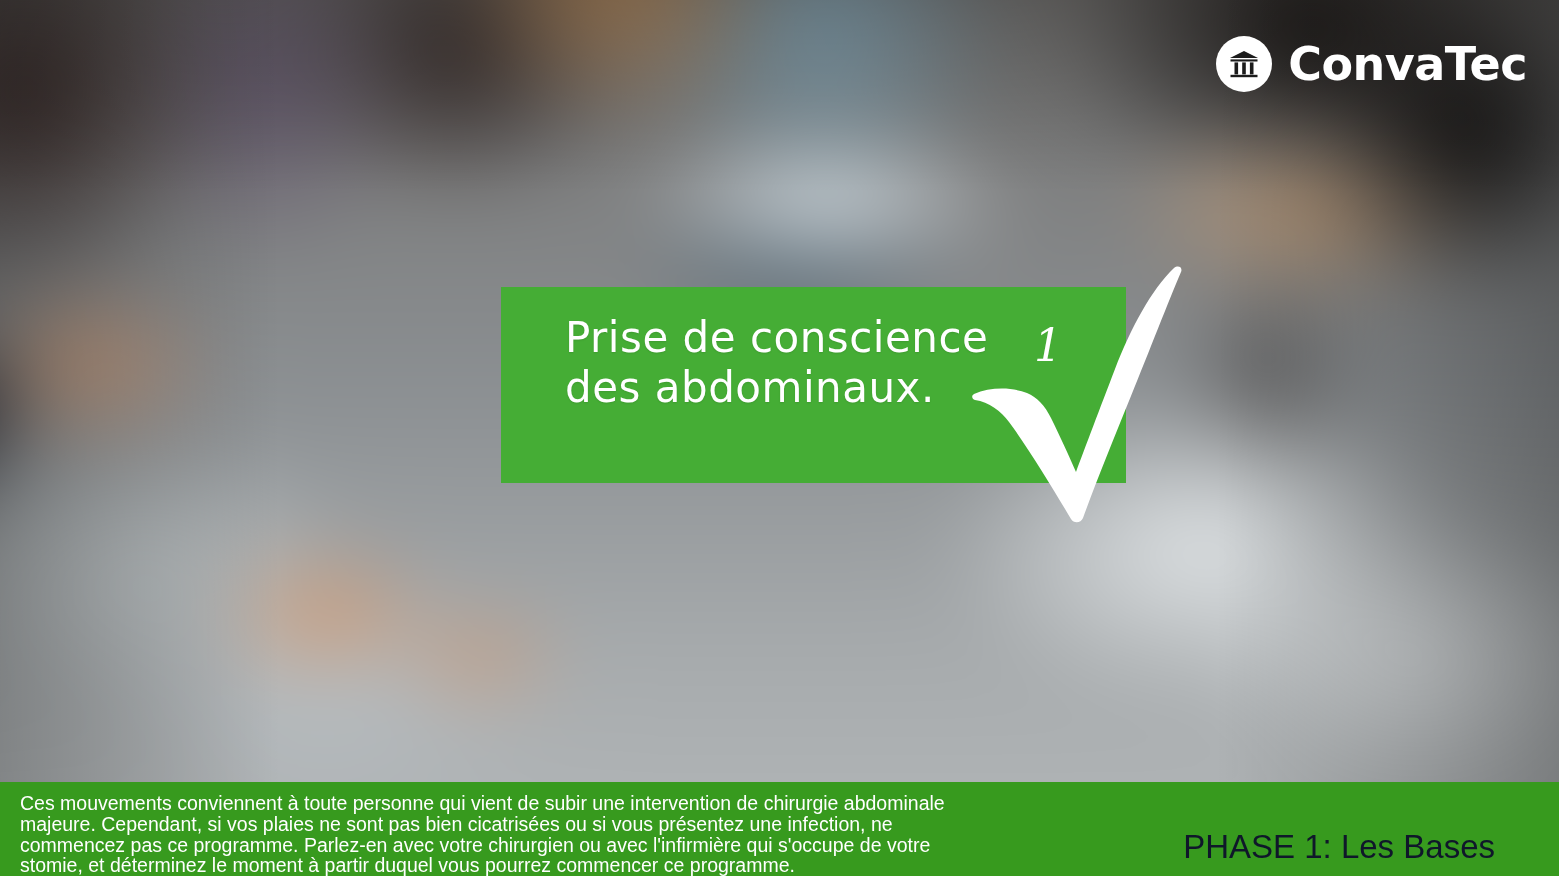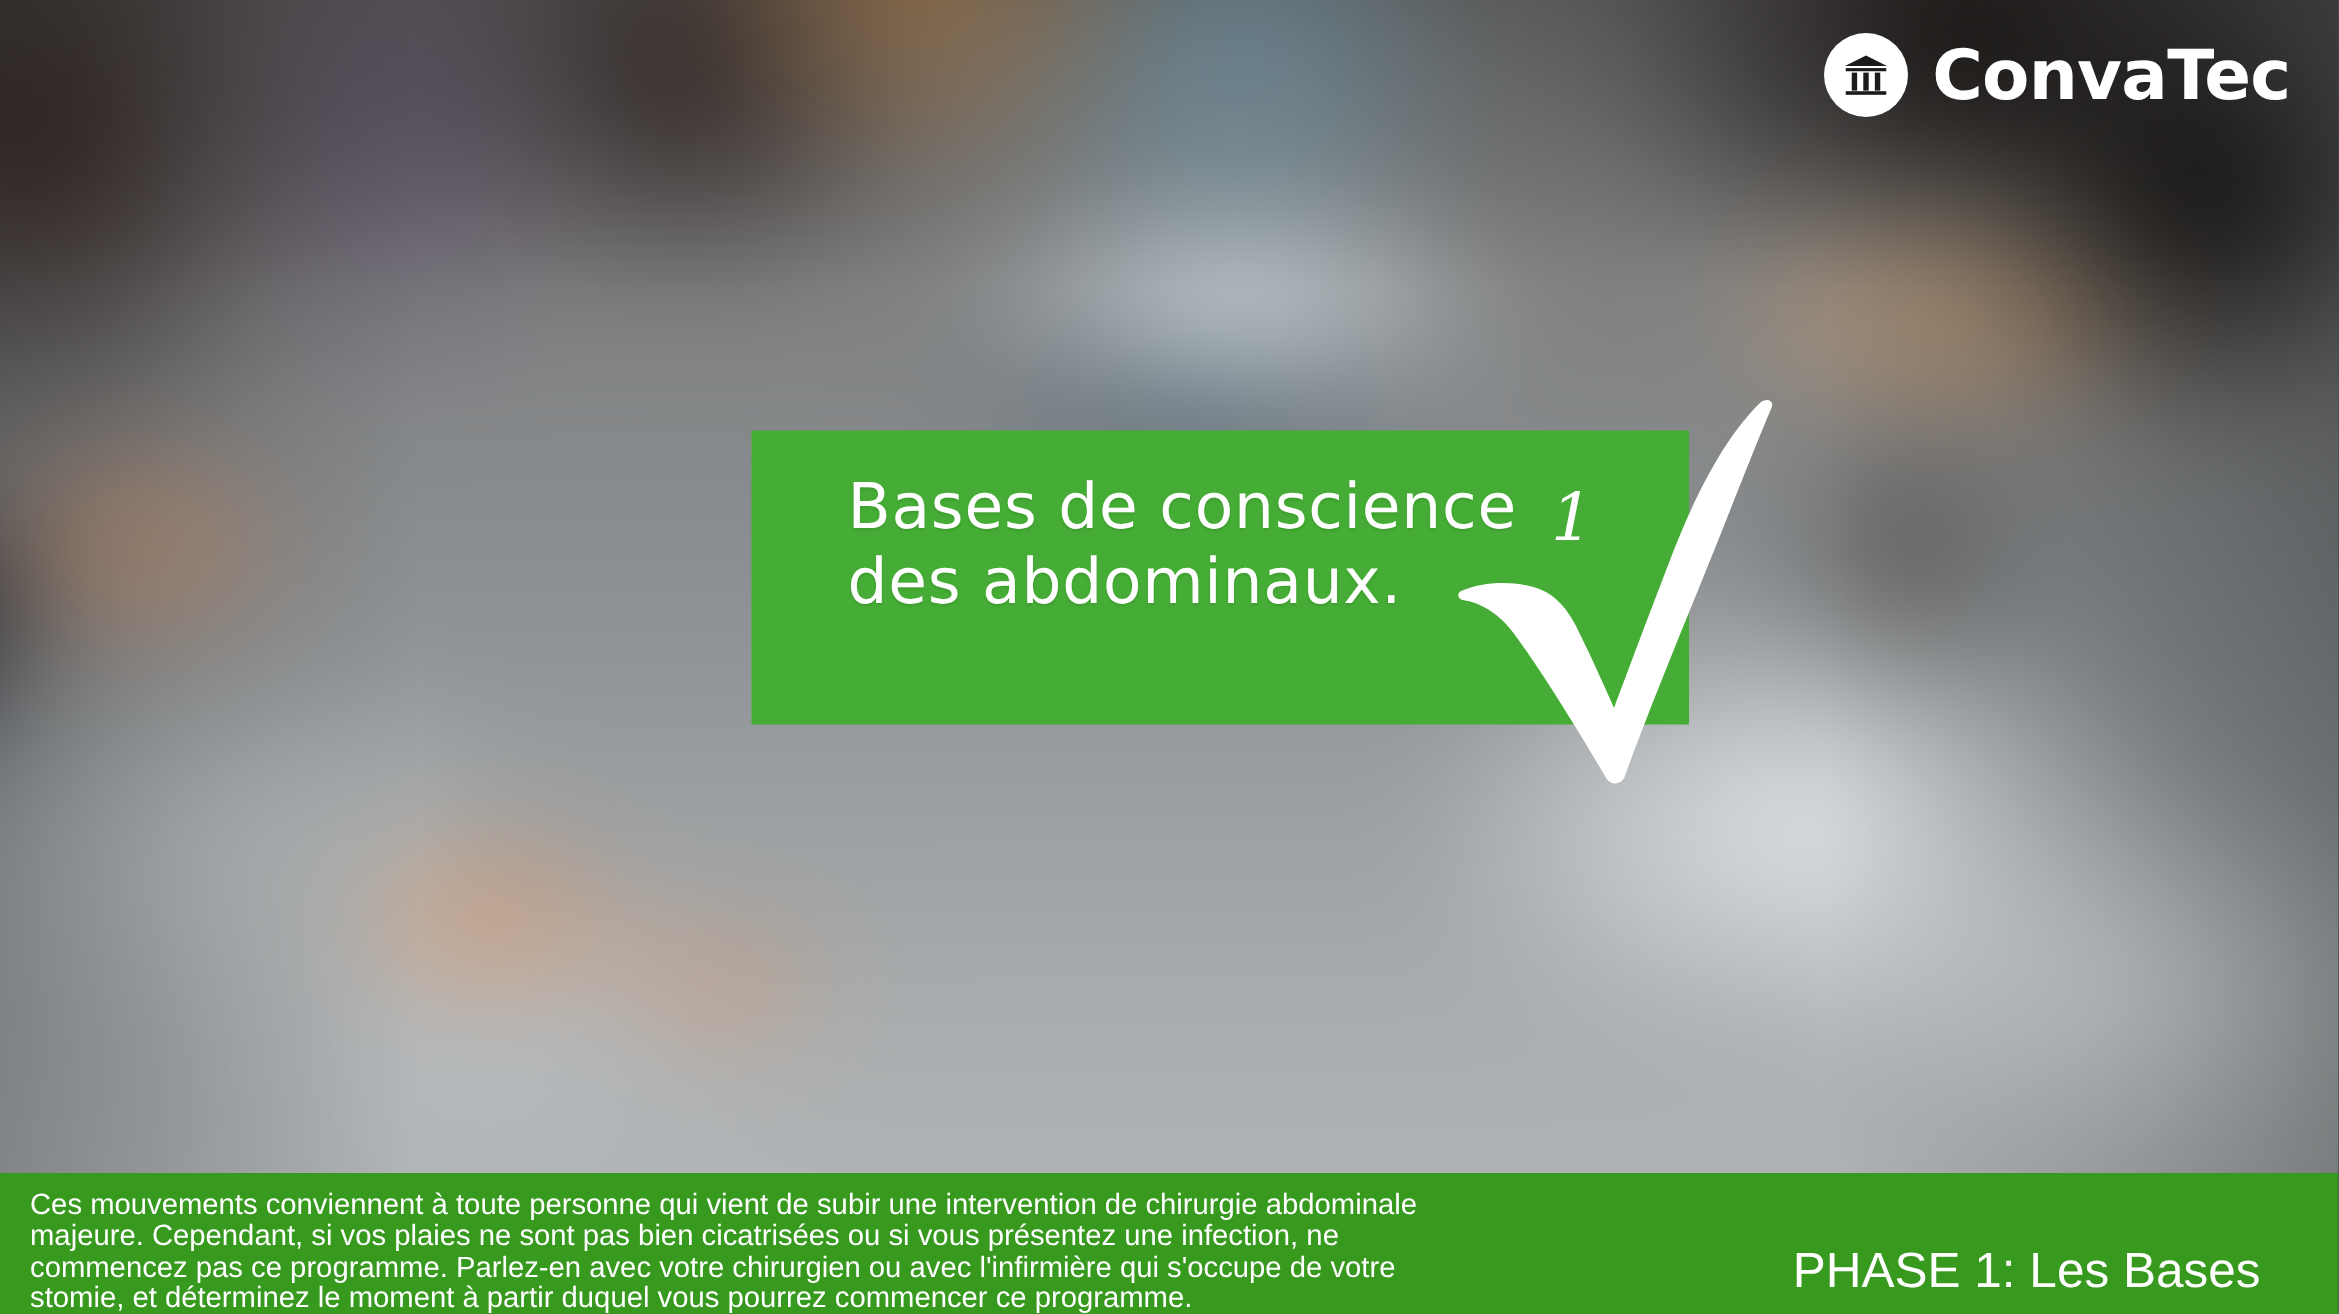--- a/index.html
+++ b/index.html
@@ -69,21 +69,21 @@
   .bg-vignette {
     position:absolute; inset:0;
     background:
       linear-gradient(90deg, rgba(0,0,0,.25) 0%, rgba(0,0,0,0) 18%, rgba(0,0,0,0) 78%, rgba(0,0,0,.30) 100%),
       linear-gradient(180deg, rgba(0,0,0,.22) 0%, rgba(0,0,0,0) 22%);
   }
 
   
   .logo {
     position:absolute;
-    top:22px; right:32px;
+    top:36px; right:32px;
     display:flex; align-items:center; gap:16px;
     z-index:40;
   }
   .logo-mark {
     width:56px; height:56px; border-radius:50%;
     background:#ffffff;
     display:flex; align-items:center; justify-content:center;
     flex:0 0 auto;
   }
   .logo-mark svg { display:block; }
@@ -150,22 +150,22 @@
     left:20px; top:11px;
     width:940px;
     color:#ffffff;
     font-family:"Liberation Sans", sans-serif;
     font-size:19.5px;
     line-height:20.8px;
     font-weight:400;
   }
   .phase-label {
     position:absolute;
-    right:52px; top:46px;
-    color:#ffffff;
+    right:64px; top:46px;
+    color:#0f172a;
     font-family:"Liberation Sans", sans-serif;
     font-size:33px;
     font-weight:400;
     white-space:nowrap;
   }
 </style>
 </head>
 <body>
 
 <div id="frame">
@@ -185,21 +185,21 @@
           <rect x="18.2" y="18.4" width="3.6" height="12"></rect>
           <rect x="25.9" y="18.4" width="3.6" height="12"></rect>
           <rect x="6.5" y="30.8" width="27" height="2.4"></rect>
         </g>
       </svg>
     </span>
     <span class="logo-word">ConvaTec</span>
   </div>
 
   <div class="title-banner">
-    <div class="title-text">Bases de conscience
+    <div class="title-text">Prise de conscience
 des abdominaux.</div>
     <div class="title-number">1</div>
   </div>
 
   <div class="checkmark">
     <svg viewBox="0 0 225 258" aria-hidden="true">
       <path fill="#ffffff" d="
         M 218,6
         C 206,34 186,86 168,130
         C 150,174 132,219 120,252

